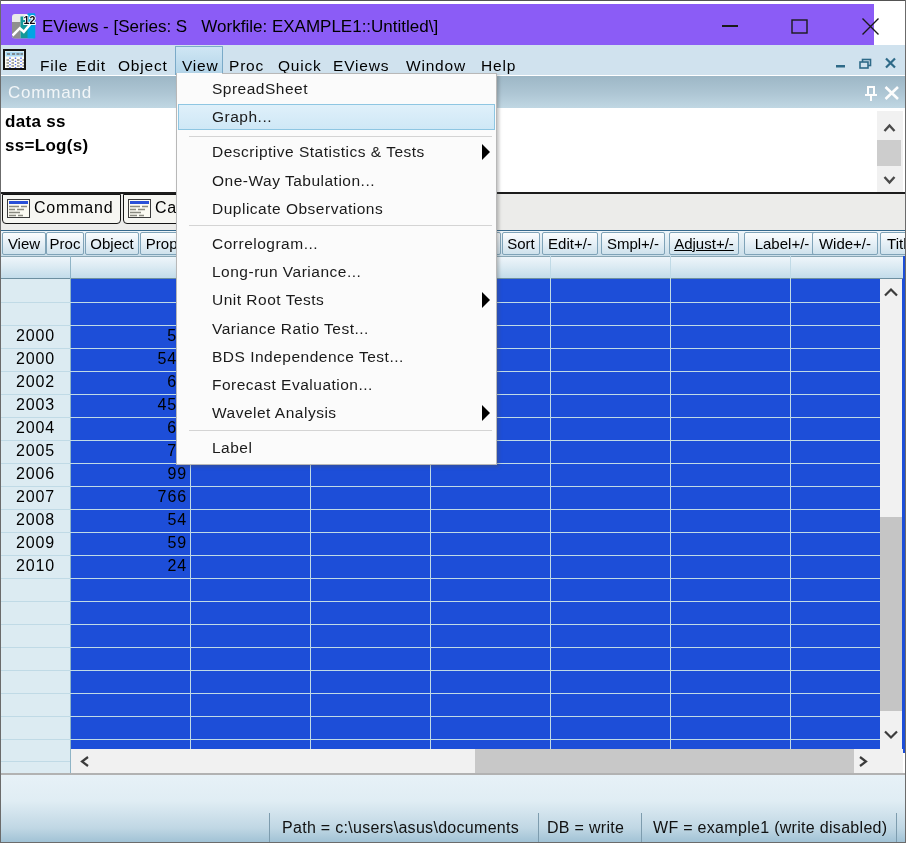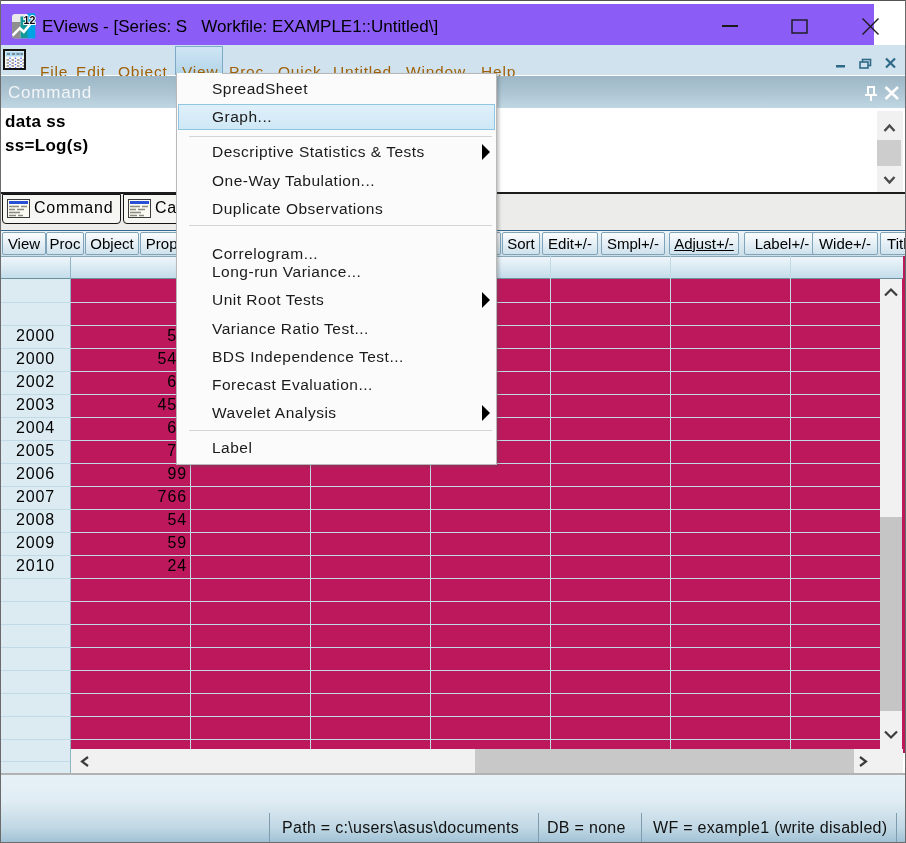--- a/index.html
+++ b/index.html
@@ -7,21 +7,21 @@
   body { font-family:"Liberation Sans", sans-serif; }
   #win { position:relative; width:906px; height:843px; background:#fff; overflow:hidden; }
   .abs { position:absolute; }
 
   
   #titlebar { left:0; top:4px; width:874px; height:45px; background:#8b5cf6; }
   #titletext { left:42px; top:13px; font-size:17px; color:#000; white-space:pre; }
 
   
   #menubar { left:0; top:45px; width:906px; height:30px; background:#d0e2ee; }
-  .mitem { position:absolute; top:17px; font-size:15.5px; line-height:19px; color:#a16207; letter-spacing:0.8px; }
+  .mitem { position:absolute; top:11px; font-size:15.5px; line-height:19px; color:#000000; letter-spacing:0.8px; }
   #viewhl { left:175px; top:1px; width:48px; height:29px; background:linear-gradient(180deg,#cfe6f4 0%,#b2d4e8 100%); border:1px solid #7aaac8; border-bottom:none; }
 
   
   #cmdhead { left:0; top:76px; width:906px; height:32px;
     background:linear-gradient(180deg,#9db7c6 0%,#aec6d4 55%,#c0d7e3 100%); }
   #cmdtitle { left:8px; top:7px; font-size:17px; line-height:20px; color:#f2f6f8; letter-spacing:0.8px; }
   #cmdbody { left:0; top:108px; width:906px; height:84px; background:#fff; }
   .cmdtext { left:5px; font-size:17px; font-weight:bold; color:#000; line-height:21px; letter-spacing:0.3px; }
 
   #blackline { left:0px; top:192px; width:906px; height:2px; background:#1c1c1c; }
@@ -33,21 +33,21 @@
   .tablabel { position:absolute; left:31px; top:4px; font-size:16px; color:#000; letter-spacing:0.8px; }
 
   
   #toolbar { left:0; top:230px; width:906px; height:26px; border-top:1px solid #35688c;
     background:linear-gradient(180deg,#eef5f9 0%,#d9e8f0 60%,#cadee9 100%); }
   .tbtn { position:absolute; top:232px; height:23px; line-height:21px; text-align:center;
     font-size:15px; color:#000; border:1px solid #7fa3b8; border-radius:2px;
     background:linear-gradient(180deg,#fbfdfe 0%,#e3eef5 55%,#cfe2ec 100%); }
 
   
-  #grid { left:0; top:256px; width:905px; height:497px; background:#be185d; overflow:hidden; }
+  #grid { left:0; top:256px; width:905px; height:497px; background:#1d4ed8; overflow:hidden; }
   #ghead { position:absolute; left:0; top:0; width:903px; height:23px;
     background:linear-gradient(180deg,#eef5fa 0%,#dcebf3 45%,#c3dcea 100%);
     border-top:1px solid #88a6b4; border-bottom:1px solid #6d8fa0; }
   .gvline { position:absolute; top:0; width:1px; background:#c0dae6; }
   .ghline { position:absolute; left:0; width:880px; height:1px; background:#c0dae6; }
   #rowhdr { position:absolute; left:0; top:23px; width:70px; height:474px; background:#dcebf2; }
   .rh { position:absolute; left:0; width:69px; height:22px; text-align:center; font-size:16px;
         color:#000; line-height:22px; letter-spacing:0.9px; padding-left:2px; }
   .dv { position:absolute; height:22px; text-align:right; font-size:16px;
         color:#000; line-height:22px; letter-spacing:0.9px; }
@@ -120,21 +120,21 @@
       <path d="M4 5 H7 M9 5 H12 M13.5 5 H16.5 M17.5 5 H20" stroke="#707070" stroke-width="1.3"></path>
       <path d="M7 8.5 V19 M12.5 8.5 V19 M18 8.5 V19" stroke="#4f6ef2" stroke-width="1.4" stroke-dasharray="1.4 1.8"></path>
       <path d="M3.5 11 H6 M8.5 11 H11 M14 11 H16.5 M3.5 14 H6 M8.5 14 H11 M14 14 H16.5 M3.5 17 H6 M8.5 17 H11 M14 17 H16.5 M19.5 11 H21 M19.5 14 H21 M19.5 17 H21" stroke="#8a8a8a" stroke-width="1.3"></path>
     </svg>
     <div class="mitem" style="left:40px">File</div>
     <div class="mitem" style="left:76px">Edit</div>
     <div class="mitem" style="left:118px">Object</div>
     <div class="mitem" style="left:182px">View</div>
     <div class="mitem" style="left:229px">Proc</div>
     <div class="mitem" style="left:278px">Quick</div>
-    <div class="mitem" style="left:333px">Untitled</div>
+    <div class="mitem" style="left:333px">EViews</div>
     <div class="mitem" style="left:406px">Window</div>
     <div class="mitem" style="left:481px">Help</div>
     <svg class="abs" style="left:834px;top:12px" width="64" height="12" viewBox="0 0 64 12">
       <rect x="2" y="8" width="9" height="2.5" fill="#2e6a88"></rect>
       <rect x="28.5" y="2.5" width="8" height="6" fill="none" stroke="#2e6a88" stroke-width="1.6"></rect>
       <rect x="26" y="5" width="8" height="6" fill="#d0e2ee" stroke="#2e6a88" stroke-width="1.6"></rect>
       <path d="M52 1.5 L61 10.5 M61 1.5 L52 10.5" stroke="#2e6a88" stroke-width="2.2"></path>
     </svg>
   </div>
 
@@ -269,37 +269,37 @@
     <svg style="position:absolute;left:787px;top:6px" width="11" height="13" viewBox="0 0 11 13">
         <path d="M2 2 L8 6.5 L2 11" stroke="#3c3c3c" stroke-width="2.2" fill="none"></path>
       </svg>
   </div>
   <div class="abs" id="divider"></div>
 
   <div class="abs" id="statusbar">
     <div class="sbsep" style="left:269px"></div>
     <div class="sbtext" style="left:282px">Path = c:\users\asus\documents</div>
     <div class="sbsep" style="left:538px"></div>
-    <div class="sbtext" style="left:547px">DB = none</div>
+    <div class="sbtext" style="left:547px">DB = write</div>
     <div class="sbsep" style="left:641px"></div>
     <div class="sbtext" style="left:653px">WF = example1 (write disabled)</div>
     <div class="sbsep" style="left:896px"></div>
   </div>
 
   <div class="abs" id="popup">
     <div id="graphhl"></div>
     <div class="pitem" style="top:6px">SpreadSheet</div>
     <div class="pitem" style="top:34px">Graph...</div>
     <div class="psep" style="top:62px"></div>
     <div class="pitem" style="top:69px">Descriptive Statistics &amp; Tests</div>
     <div class="parrow" style="top:70px"></div>
     <div class="pitem" style="top:98px">One-Way Tabulation...</div>
     <div class="pitem" style="top:126px">Duplicate Observations</div>
     <div class="psep" style="top:151px"></div>
-    <div class="pitem" style="top:171px">Correlogram...</div>
+    <div class="pitem" style="top:161px">Correlogram...</div>
     <div class="pitem" style="top:189px">Long-run Variance...</div>
     <div class="pitem" style="top:217px">Unit Root Tests</div>
     <div class="parrow" style="top:218px"></div>
     <div class="pitem" style="top:246px">Variance Ratio Test...</div>
     <div class="pitem" style="top:274px">BDS Independence Test...</div>
     <div class="pitem" style="top:302px">Forecast Evaluation...</div>
     <div class="pitem" style="top:330px">Wavelet Analysis</div>
     <div class="parrow" style="top:331px"></div>
     <div class="psep" style="top:356px"></div>
     <div class="pitem" style="top:365px">Label</div>

